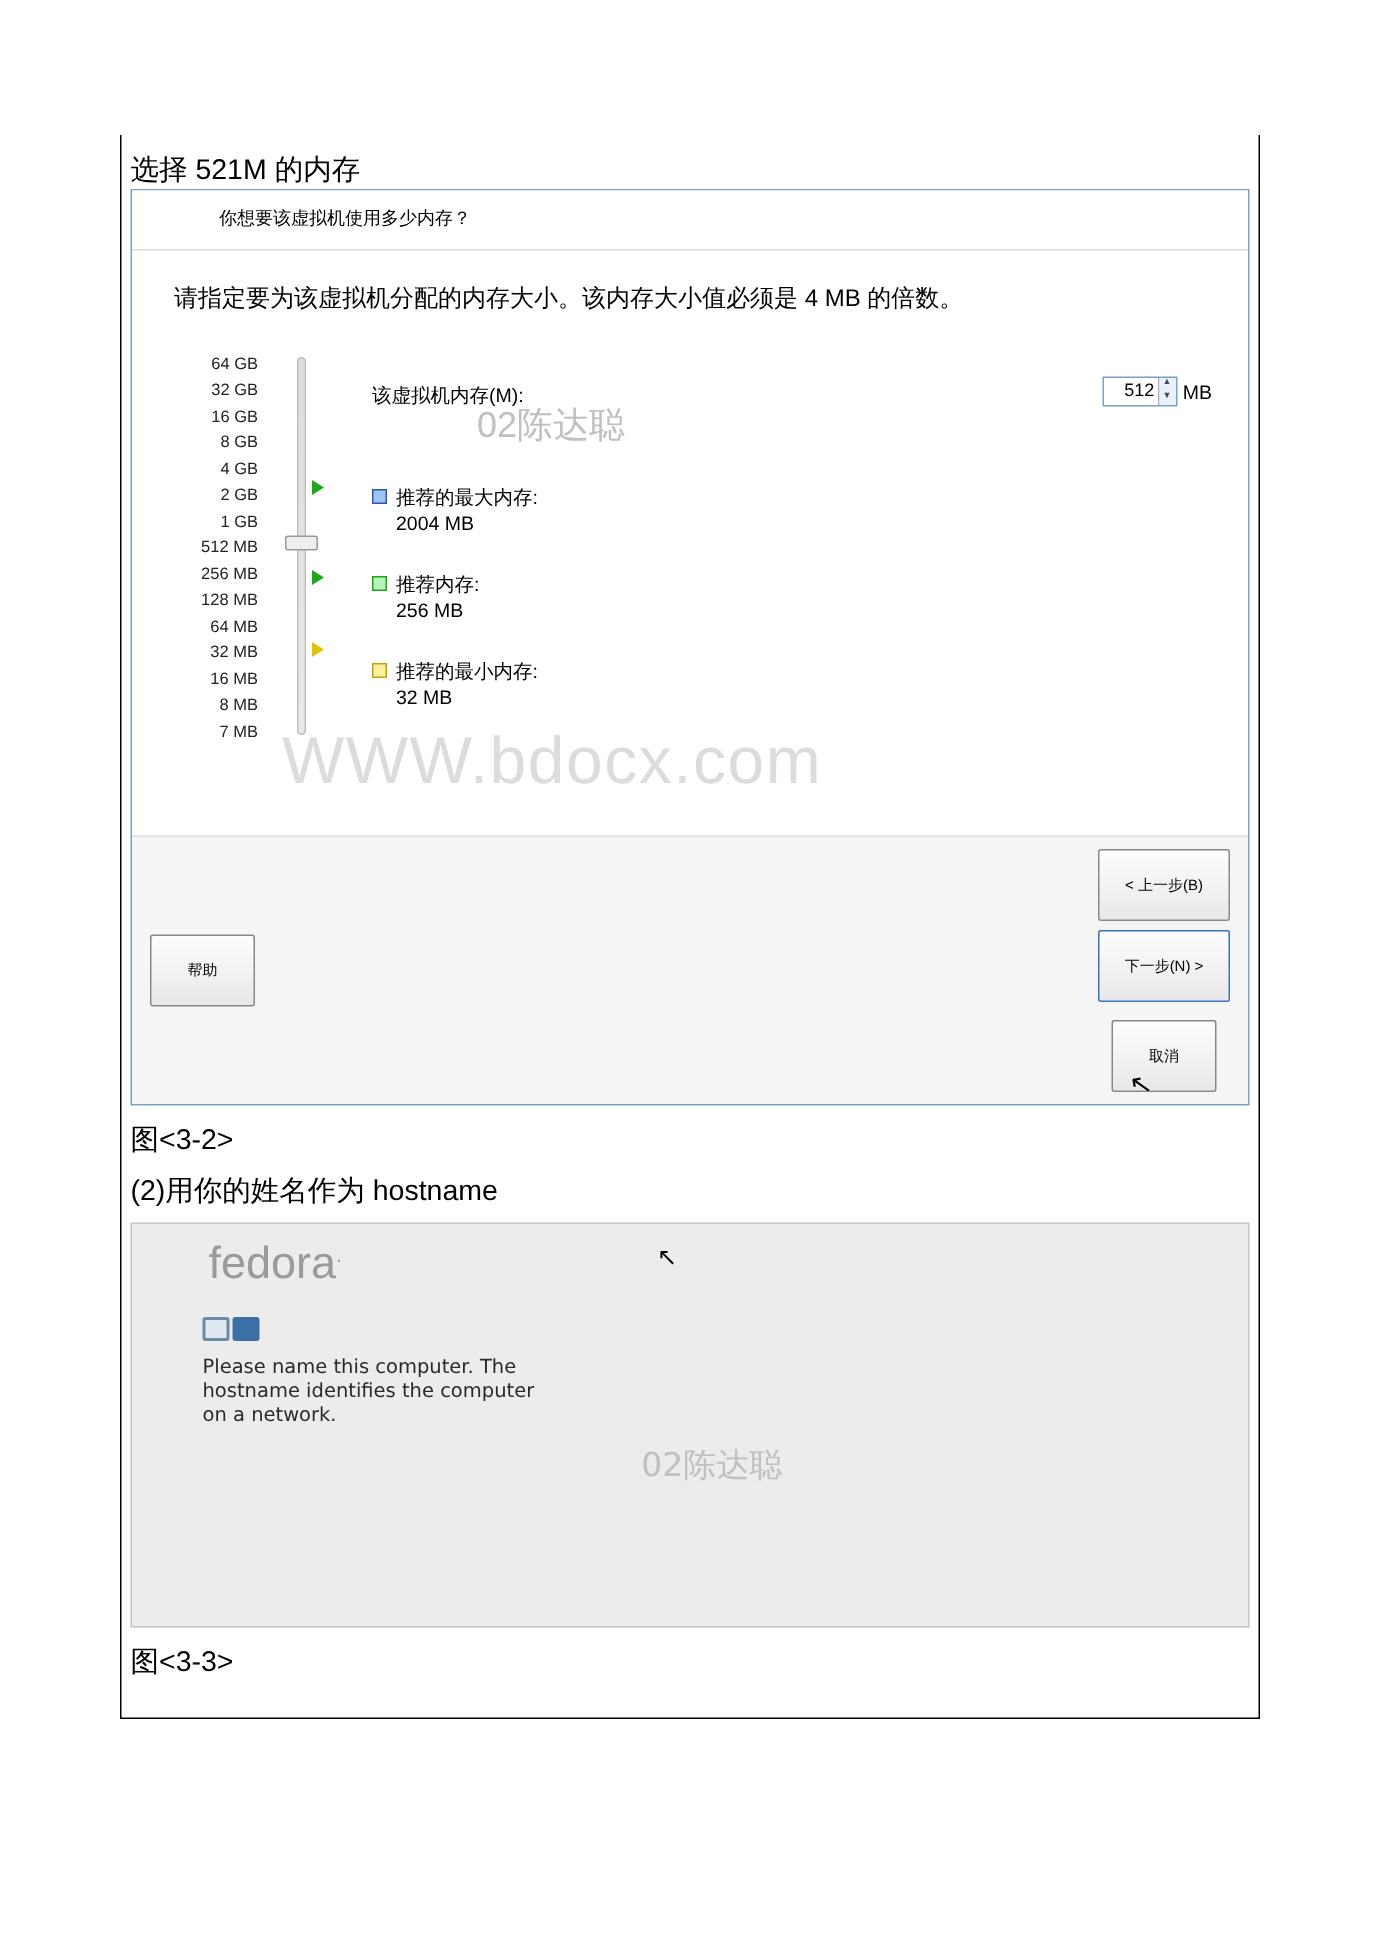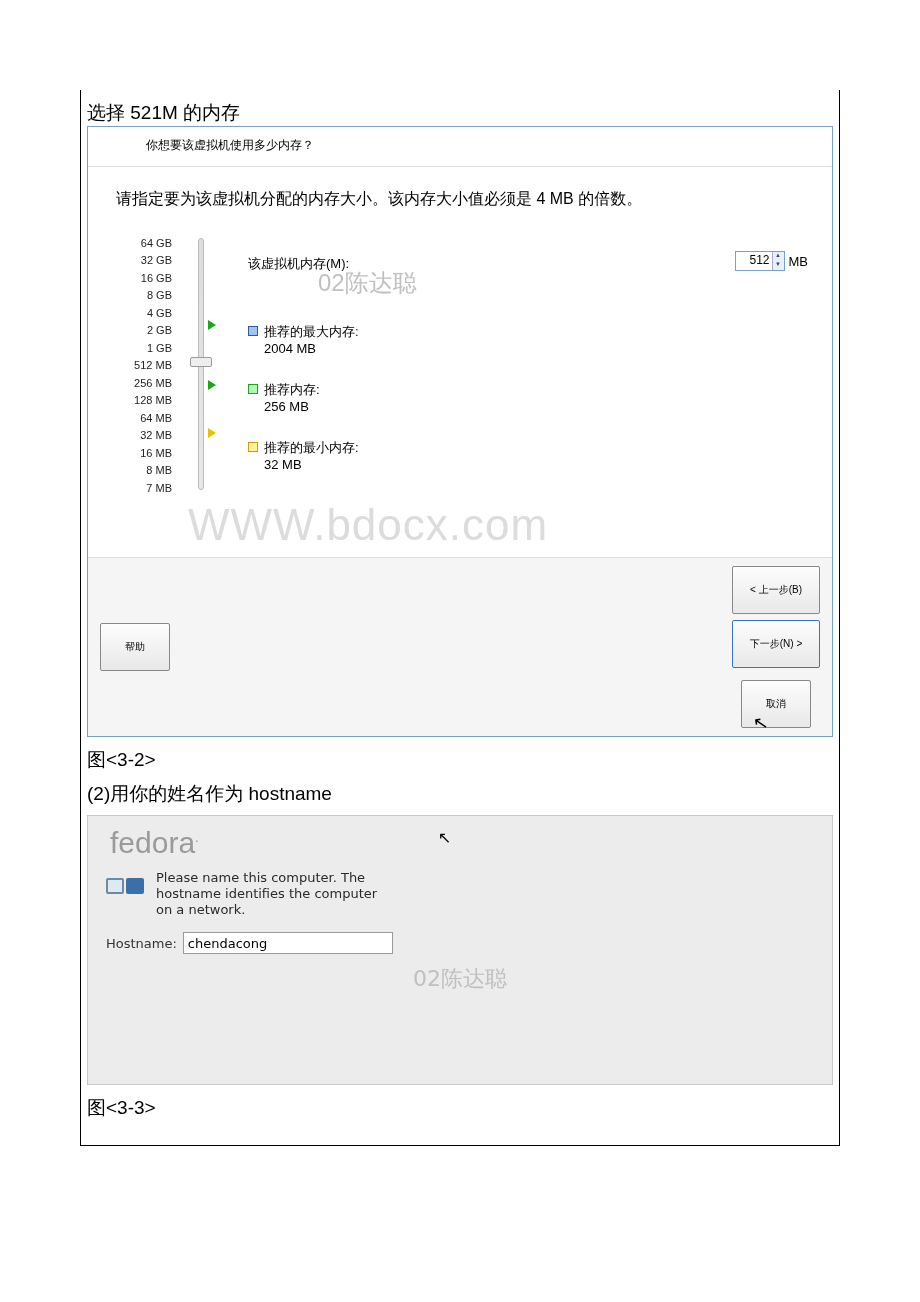--- a/index.html
+++ b/index.html
@@ -148,21 +148,21 @@
   .watermark1 {
     position: absolute;
     left: 230px; top: 100px;
     font-size: 24px;
     color: #c0c0c0;
     font-weight: normal;
     pointer-events: none;
   }
   .watermark-big {
     position: absolute;
-    left: 100px; bottom: 7px;
+    left: 100px; bottom: 24px;
     font-size: 44px;
     color: #dcdcdc;
     letter-spacing: 1px;
     font-family: Arial, sans-serif;
     pointer-events: none;
   }
   .vm-footer {
     border-top: 1px solid #ddd;
     background: #f5f5f5;
     padding: 8px 12px;
@@ -188,37 +188,38 @@
     transform: rotate(-10deg);
   }
   .fedora-window {
     margin-top: 8px;
     border: 1px solid #c8c8c8;
     background: #ececec;
     width: 100%;
     min-height: 270px;
     position: relative;
     font-family: "DejaVu Sans", Arial, sans-serif;
+    padding-left: 29px;
   }
   .fedora-logo {
     font-family: "Trebuchet MS", Arial, sans-serif;
     font-size: 30px;
     color: #9a9a9a;
     padding: 10px 0 0 22px;
     font-weight: normal;
   }
   .fedora-logo .dot { font-size: 14px; vertical-align: super; }
   .fedora-cursor {
     position: absolute;
     left: 350px; top: 12px;
     font-size: 16px;
     color: #000;
   }
   .fedora-body { padding: 10px 18px; }
-  .fedora-desc-row { display:flex; gap:10px; align-items:flex-start; }
+  .fedora-desc-row { display:flex; align-items:flex-start;flex-direction:column; }
   .comp-icon {
     width: 40px; height: 34px;
     flex-shrink:0;
     position: relative;
   }
   .comp-icon .m1, .comp-icon .m2 {
     position:absolute; width:18px; height:16px;
     border:2px solid #6b8aa8; border-radius:2px;
     background:#dfe9f2;
   }
@@ -345,23 +346,19 @@
       <div class="fedora-logo"><span>fedora</span><span class="dot">.</span></div>
       <div class="fedora-cursor">↖</div>
       <div class="fedora-body">
         <div class="fedora-desc-row">
           <div class="comp-icon">
             <div class="m1"></div>
               <div class="m2"></div>
           </div>
           <div class="fedora-desc">Please name this computer.  The hostname identifies the computer on a network.</div>
         </div>
-        <div class="host-row">
-          <span>Hostname:</span>
-          <input class="host-input" type="text" value="chendacong" style="">
-        </div>
         <div class="watermark2">02陈达聪</div>
       </div>
     </div>
 
     <div class="caption">图&lt;3-3&gt;</div>
   </div>
 </div>
 
 </body></html>

